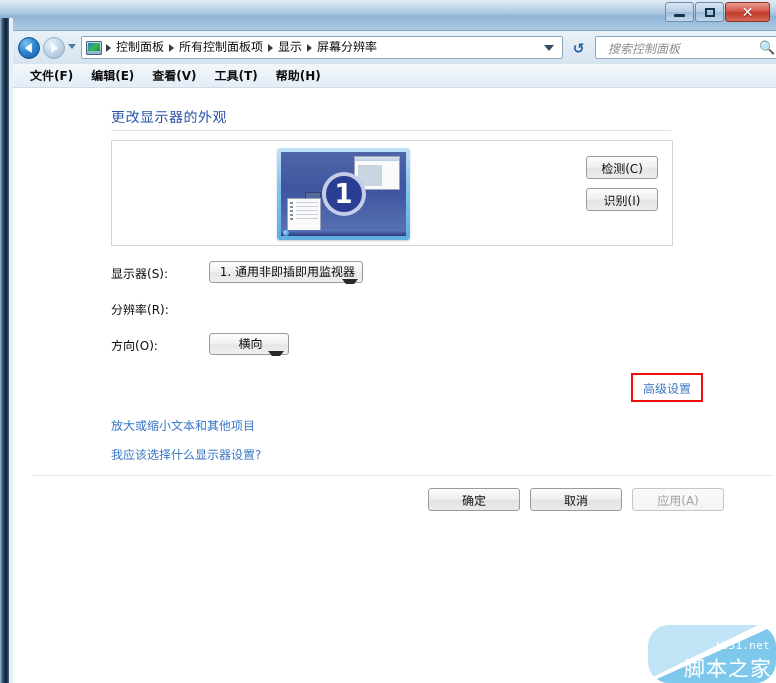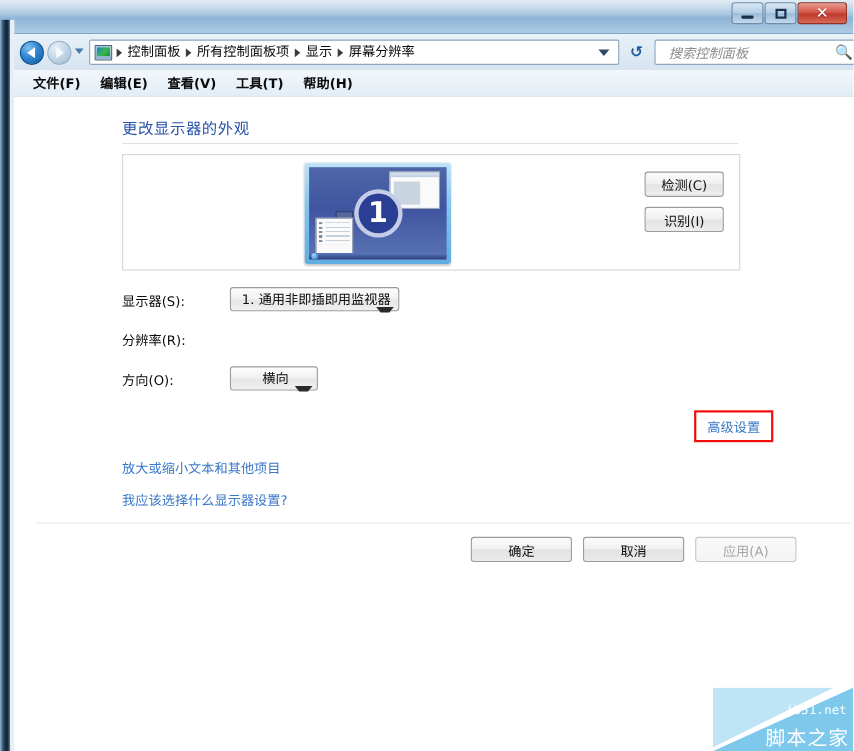--- a/index.html
+++ b/index.html
@@ -446,20 +446,21 @@
     background: linear-gradient(180deg,#fafafa 0%,#f4f4f4 100%);
   }
 
   
   #watermark {
     position: absolute;
     right: 0; bottom: 0;
     width: 128px; height: 58px;
     overflow: hidden;
     pointer-events: none;
+    border-radius: 21px;
   }
   #watermark .wm-bg {
     position: absolute;
     inset: 0;
     background: #7ec8ec;
     clip-path: polygon(100% 0, 100% 100%, 0 100%);
   }
   #watermark .wm-bg2 {
     position: absolute;
     inset: 0;
@@ -471,21 +472,21 @@
     right: 6px; top: 14px;
     color: #ffffff;
     font-size: 11px;
     font-family: "DejaVu Sans Mono", monospace;
     letter-spacing: .3px;
   }
   #watermark .wm-main {
     position: absolute;
     right: 4px; bottom: 1px;
     color: #ffffff;
-    font-size: 18px;
+    font-size: 21px;
     letter-spacing: 1px;
     white-space: nowrap;
   }
 </style>
 </head>
 <body>
 
 <div id="window">
 
   <div id="titlebar">

